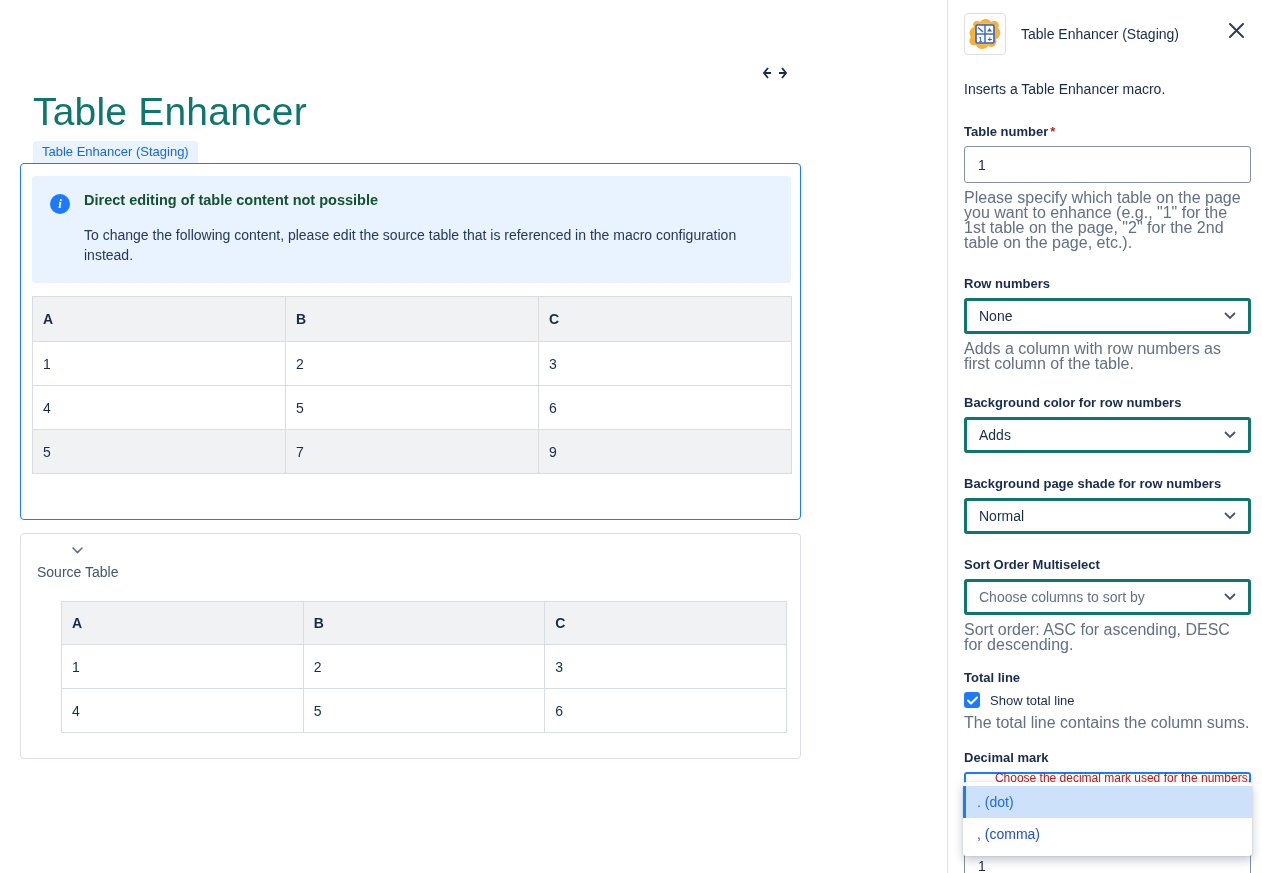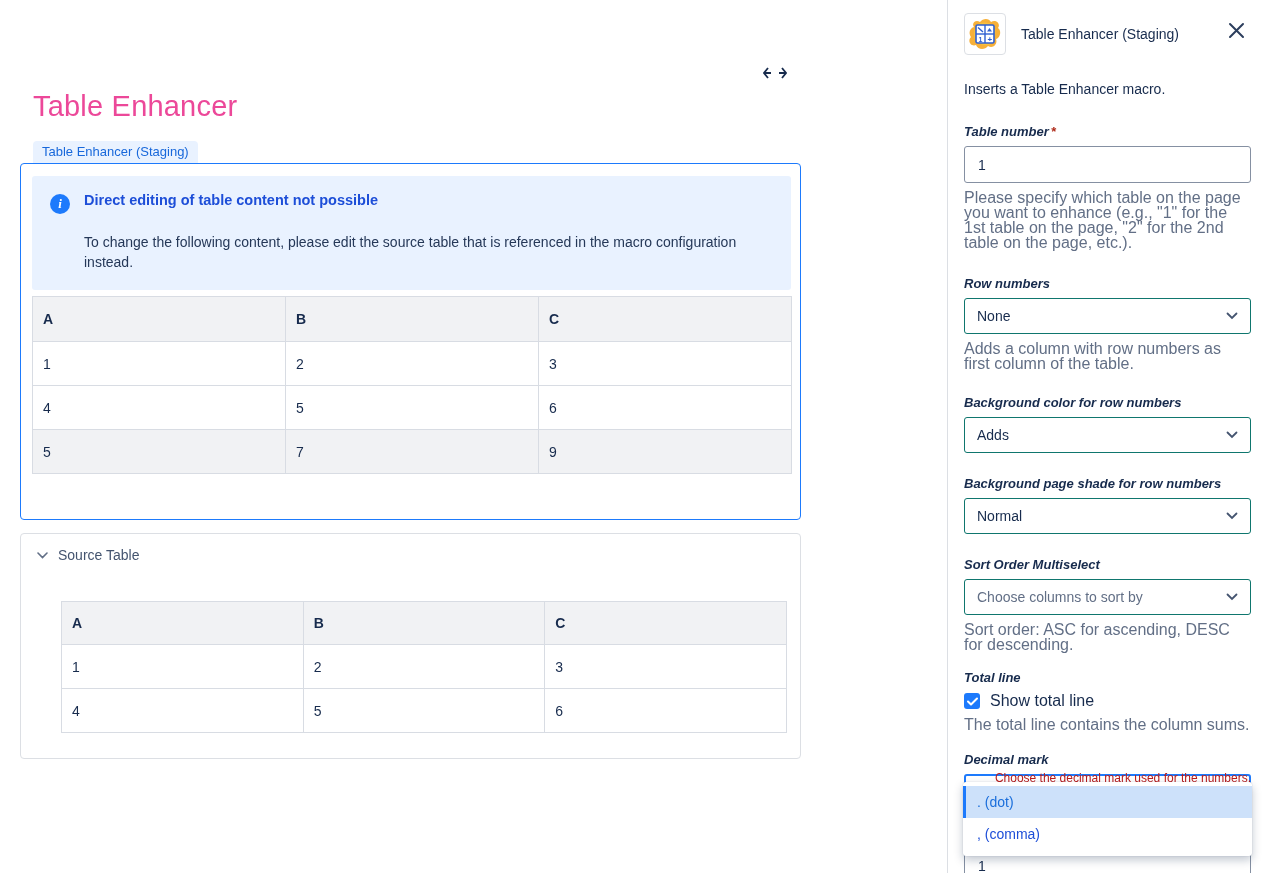--- a/index.html
+++ b/index.html
@@ -4,82 +4,82 @@
 <style>
   * { margin: 0; padding: 0; box-sizing: border-box; }
   html,body { width: 1262px; height: 873px; overflow: hidden; background: #fff;
     font-family: "Liberation Sans", sans-serif; color: #172B4D; }
 
   
   .editor { position: absolute; left: 0; top: 0; width: 946px; height: 873px; background: #fff; }
   .width-toggle { position: absolute; left: 758px; top: 63px; width: 34px; height: 20px;
     display: flex; align-items: center; justify-content: center; gap: 3px;
     color: #172B4D; font-size: 13px; font-weight: 700; cursor: pointer; }
-  .page-title { position: absolute; left: 33px; top: 90px; font-size: 29px; font-weight: 500;
-    color: #ec4899; letter-spacing: .2px; }
+  .page-title { position: absolute; left: 33px; top: 90px; font-size: 39px; font-weight: 500;
+    color: #0f766e; letter-spacing: .2px; }
 
   .macro-chip { position: absolute; left: 33px; top: 141px; height: 22px; padding: 3px 9px;
     background: #E9F2FF; color: #1868DB; font-size: 13px; line-height: 16px;
     border-radius: 4px 4px 0 0; cursor: pointer; z-index: 2; }
   .macro-box { position: absolute; left: 20px; top: 163px; width: 781px; height: 357px;
     border: 1px solid #1D7AFC; border-radius: 4px; background: #fff; }
 
   .info-panel { position: absolute; left: 11px; top: 12px; width: 759px;
     background: #E9F2FF; border-radius: 3px; padding: 16px 20px 18px 18px;
     display: flex; gap: 14px; }
   .info-icon { flex: 0 0 20px; width: 20px; height: 20px; margin-top: 2px; border-radius: 50%;
     background: #1D7AFC; color: #fff; font-size: 13px; font-weight: 700; font-style: italic;
     display: flex; align-items: center; justify-content: center; font-family: "Liberation Serif", serif; }
-  .info-title { font-size: 14.5px; font-weight: 700; color: #1d4ed8; margin-bottom: 24px; }
+  .info-title { font-size: 14.5px; font-weight: 700; color: #14532d; margin-bottom: 17px; }
   .info-body { font-size: 14px; line-height: 20px; color: #253858; max-width: 680px; }
 
   table.tbl { border-collapse: collapse; width: 760px; table-layout: fixed; }
   table.tbl th, table.tbl td { border: 1px solid #D8DCE3; font-size: 14px; text-align: left;
     padding: 0 0 0 10px; color: #172B4D; }
   table.tbl th { background: #F1F2F4; font-weight: 700; height: 45px; }
   table.tbl td { height: 44px; background: #fff; }
   table.tbl tr.total td { background: #F1F2F4; }
   .macro-table { position: absolute; left: 11px; top: 132px; }
 
   .source-box { position: absolute; left: 20px; top: 533px; width: 781px; height: 226px;
     border: 1px solid #DCDFE4; border-radius: 4px; background: #fff; }
   .source-head { position: absolute; left: 16px; top: 13px; display: flex; align-items: center;
-    gap: 10px; color: #44546F; font-size: 14px; cursor: pointer; }
+    gap: 10px; color: #44546F; font-size: 14px; cursor: pointer; flex-direction: column; }
   .src-table { position: absolute; left: 40px; top: 67px; width: 726px; }
   table.tbl.src { width: 726px; }
   table.tbl.src th { height: 43px; }
 
   
   .panel { position: absolute; left: 947px; top: 0; width: 315px; height: 873px;
     background: #fff; border-left: 1px solid #DCDFE4; }
   .panel-head { position: absolute; left: 16px; right: 14px; top: 13px; height: 42px;
     display: flex; align-items: center; }
   .macro-icon { width: 42px; height: 42px; border: 1px solid #DCDFE4; border-radius: 4px;
     background: #fff; display: flex; align-items: center; justify-content: center; }
   .panel-title { margin-left: 15px; font-size: 14px; color: #172B4D; flex: 1; }
   .close-btn { width: 24px; height: 24px; display: flex; align-items: center; justify-content: center;
     cursor: pointer; margin-top: -8px; }
   .panel-desc { position: absolute; left: 16px; top: 81px; font-size: 14px; color: #172B4D; }
 
   .fields { position: absolute; left: 16px; top: 124px; width: 287px; }
-  .f-label { font-size: 13px; font-weight: 700; color: #172B4D; margin-bottom: 7px; font-style: italic; }
+  .f-label { font-size: 13px; font-weight: 700; color: #172B4D; margin-bottom: 7px; }
   .req { color: #AE2A19; margin-left: 2px; }
   .t-input { width: 287px; height: 37px; border: 1px solid #8590A2; border-radius: 3px;
     font-size: 14px; color: #172B4D; padding: 0 13px; font-family: "Liberation Sans", sans-serif;
     outline: none; background: #fff; }
   .f-help { font-size: 16px; line-height: 15px; color: #626F86; margin-top: 7px; }
-  .sel { width: 287px; height: 36px; border: 1px solid #0f766e; border-radius: 3px;
+  .sel { width: 287px; height: 36px; border: 3px solid #0f766e; border-radius: 3px;
     display: flex; align-items: center; padding: 14px 12px; font-size: 14px; color: #172B4D;
     background: #fff; cursor: pointer; justify-content: space-between; }
   .sel.placeholder { color: #626F86; }
   .sel.focused { border: 2px solid #1D7AFC; padding: 0 11px; }
   .chk-row { display: flex; align-items: center; gap: 10px; margin-top: 3px; }
   .chk { width: 16px; height: 16px; border-radius: 3px; background: #1D7AFC;
     display: flex; align-items: center; justify-content: center; cursor: pointer; }
-  .chk-label { font-size: 16px; color: #172B4D; }
+  .chk-label { font-size: 13px; color: #172B4D; }
 
   .gap26 { height: 26px; } .gap24 { height: 24px; } .gap23 { height: 23px; } .gap18 { height: 18px; } .gap20 { height: 20px; }
 
   .help-sliver { position: absolute; left: 16px; top: 770px; width: 287px; height: 12px;
     overflow: hidden; font-size: 12px; line-height: 16px; color: #b91c1c; z-index: 1; text-align: right; }
   .dropdown-menu { position: absolute; left: 15px; top: 782px; width: 289px; background: #fff;
     border-radius: 3px; box-shadow: 0 4px 10px rgba(9,30,66,.25), 0 0 1px rgba(9,30,66,.31);
     padding: 4px 0 6px 0; z-index: 10; }
   .dd-option { height: 32px; display: flex; align-items: center; padding: 0 14px;
     font-size: 14px; color: #1d4ed8; cursor: pointer; }

